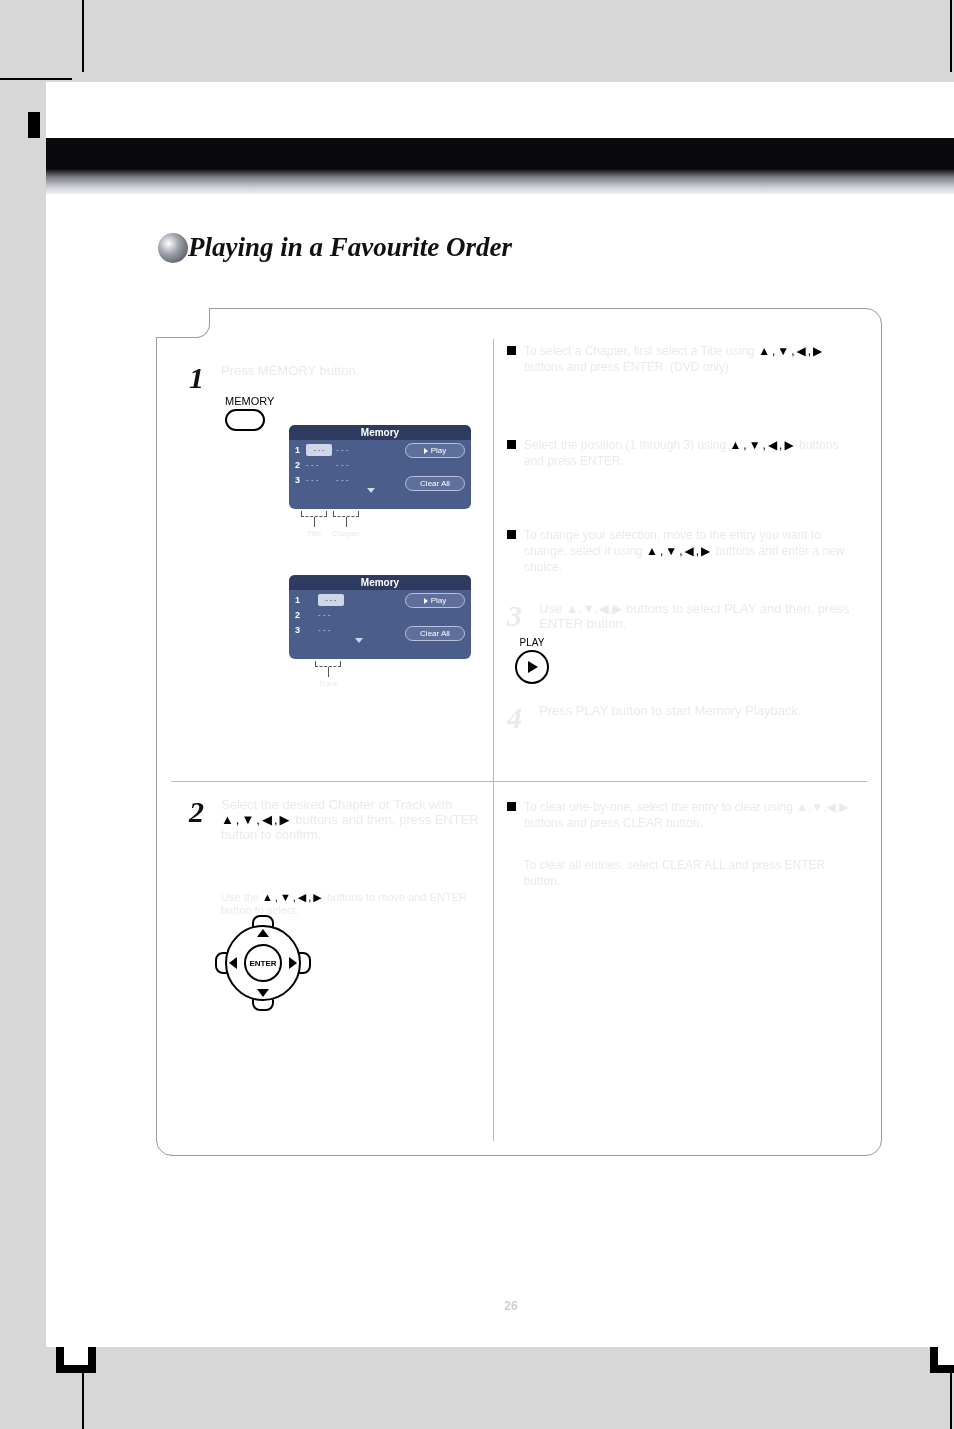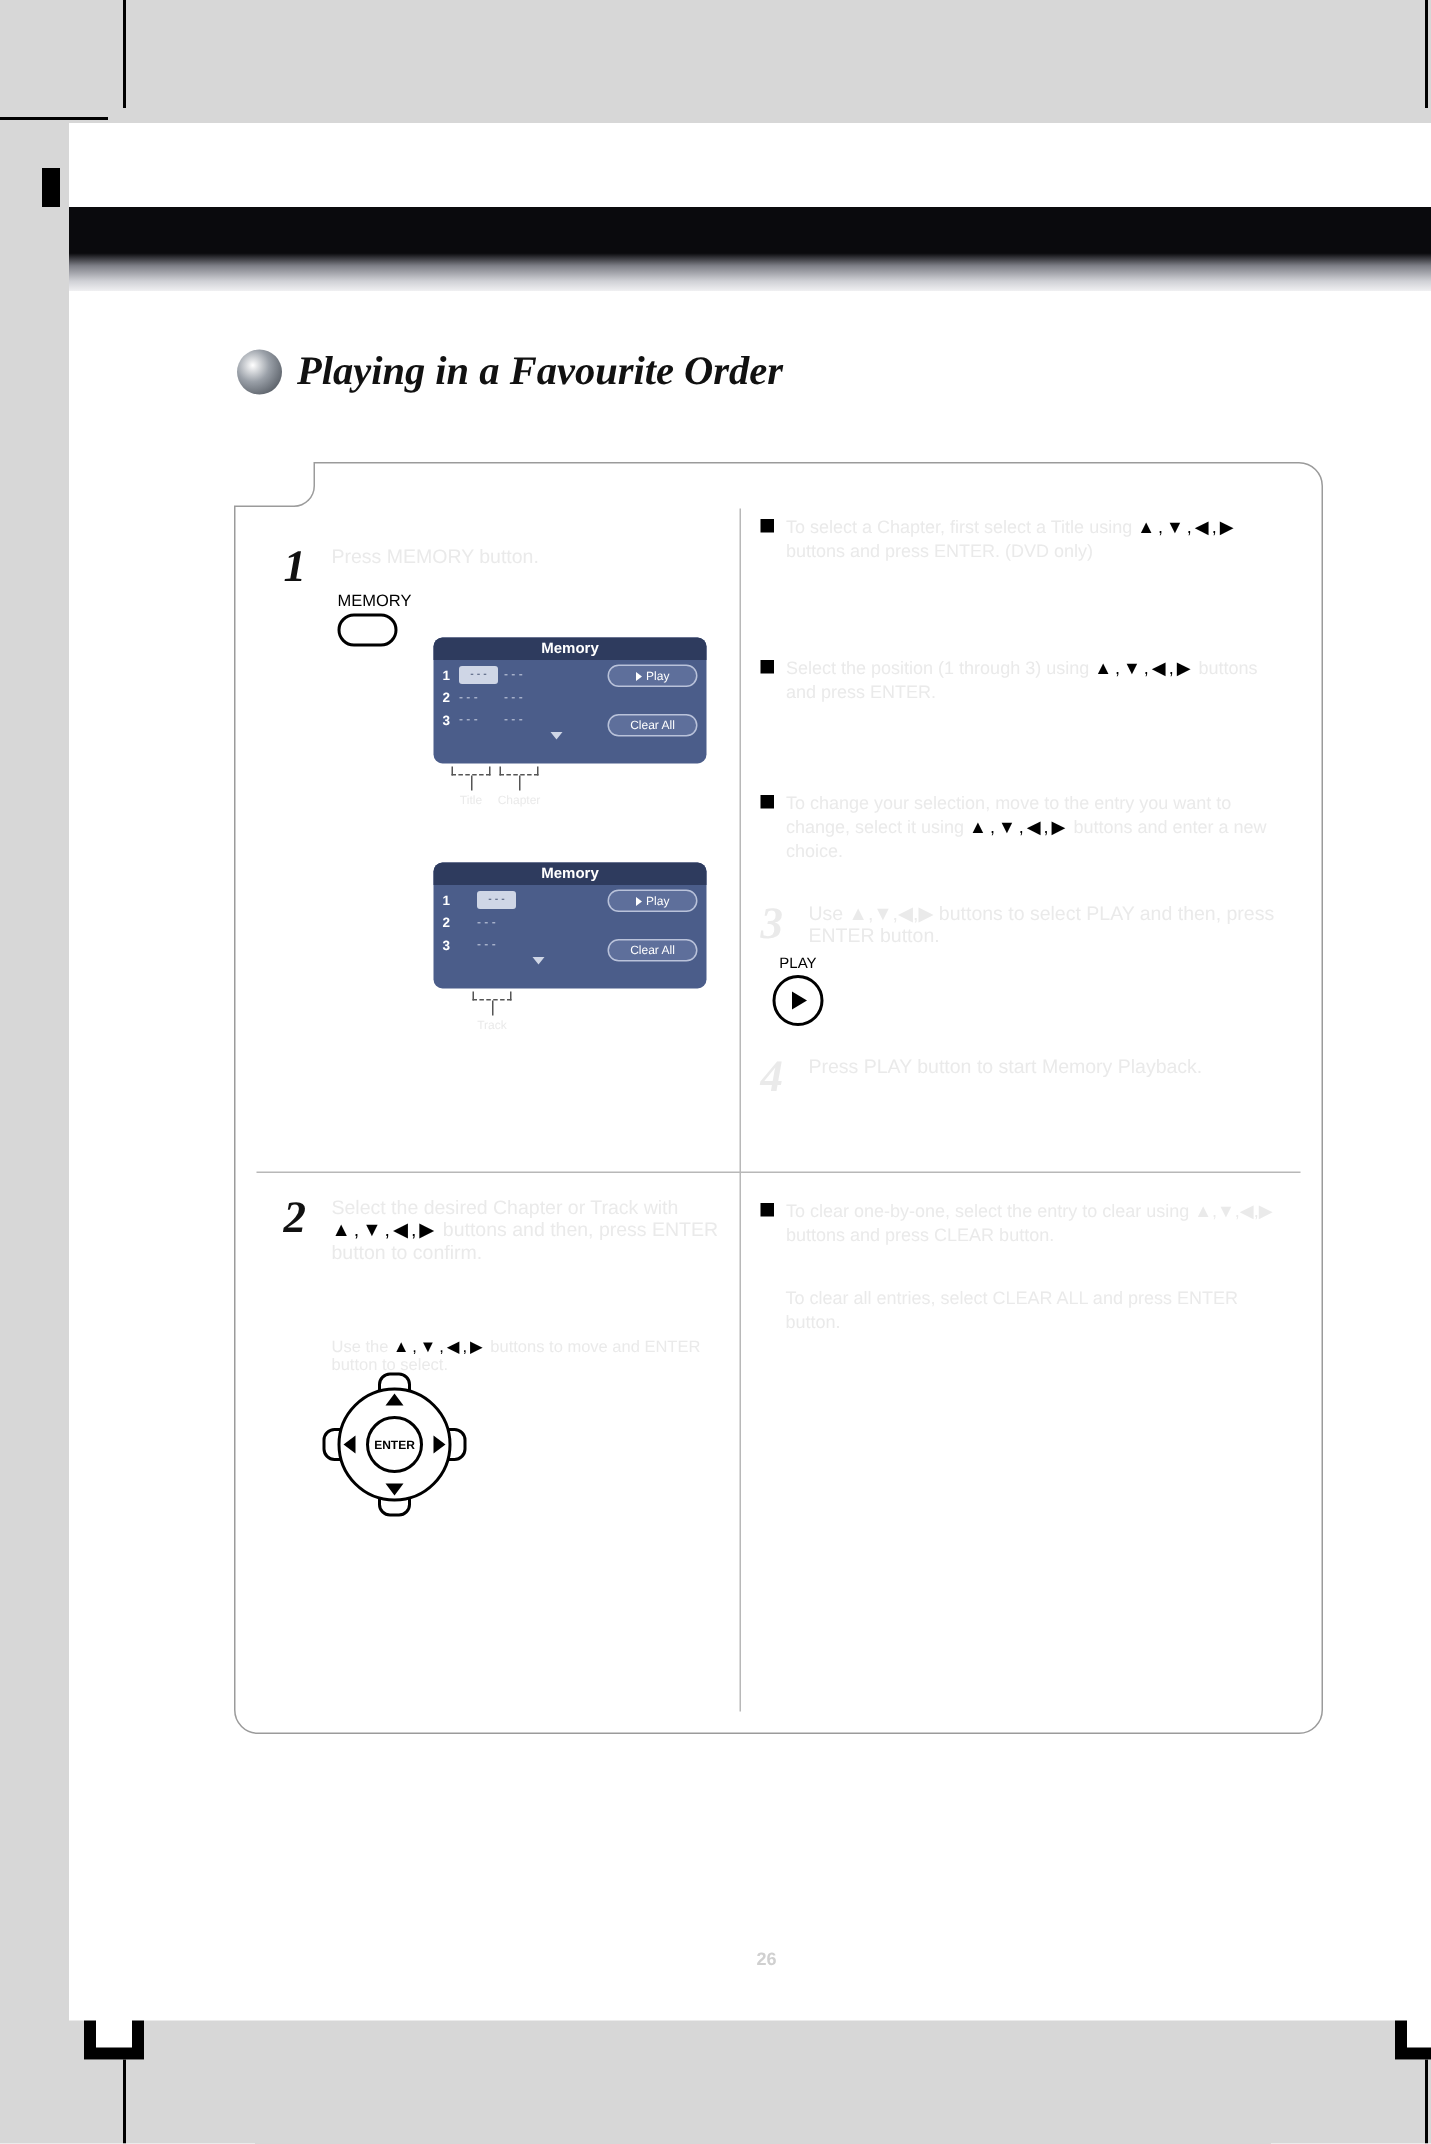--- a/index.html
+++ b/index.html
@@ -45,21 +45,21 @@
     content: ""; position: absolute;
     left: -18px; top: -26px; width: 12px; height: 26px; background: #000;
   }
   .banner::after {
     content: ""; position: absolute;
     right: -18px; top: -26px; width: 12px; height: 26px; background: #000;
   }
 
   .heading {
     position: absolute; left: 112px; top: 150px;
-    display: flex; align-items: center; gap: 10px;
+    display: flex; align-items: center; 
   }
   .heading-dot {
     width: 30px; height: 30px; border-radius: 50%;
     background: radial-gradient(circle at 35% 35%, #fff, #9aa0a8 40%, #5a6068 80%);
   }
   .heading-text {
     font-family: "Times New Roman", Times, serif;
     font-style: italic; font-weight: bold;
     font-size: 27px; color: #111;
   }

